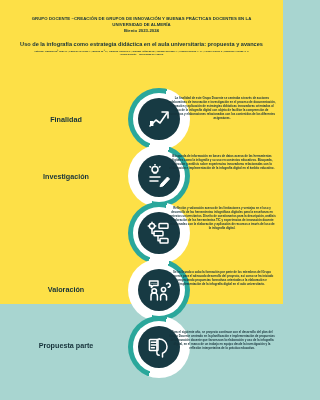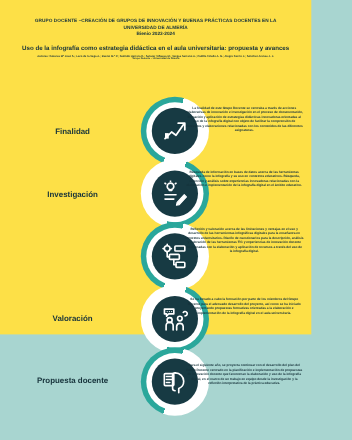--- a/index.html
+++ b/index.html
@@ -70,21 +70,21 @@
     <div class="hdr-line">UNIVERSIDAD DE ALMERÍA</div>
     <div class="biennium">Bienio 2023-2024</div>
     <div class="subtitle">Uso de la infografía como estrategia didáctica en el aula universitaria: propuesta y avances</div>
     <div class="authors">Autores: Cázares Mª José S.; Lazo de la Vega A.; Bueno M.ª P.; Galindo Herrera C.; Salazar Viñuesa M.; Vargas Serrano A.; Padilla Toledo A. G.; Alegre Carrio J.; Sánchez Arenas J. J.</div>
     <div class="affil">*Grupo Docente – Universidad de Almería</div>
   </div>
 
   <div class="label" style="top:115px">Finalidad</div>
   <div class="label" style="top:172px">Investigación</div>
   <div class="label" style="top:285px">Valoración</div>
-  <div class="label" style="top:341px">Propuesta docente</div>
+  <div class="label" style="top:341px">Propuesta parte</div>
 
   <div class="chain">
 
     <div class="node" style="left:8px;top:0px">
       <div class="ring-outer sweep-a"></div>
       <div class="ring-white"></div>
       <div class="disc">
         <svg viewBox="0 0 24 24" fill="none" stroke="#ffffff" stroke-width="1.6" stroke-linecap="round" stroke-linejoin="round">
           <path d="M3 19 L9 13 L13 16 L20 6"></path>
           <polyline points="15,5 21,5 21,11"></polyline>

